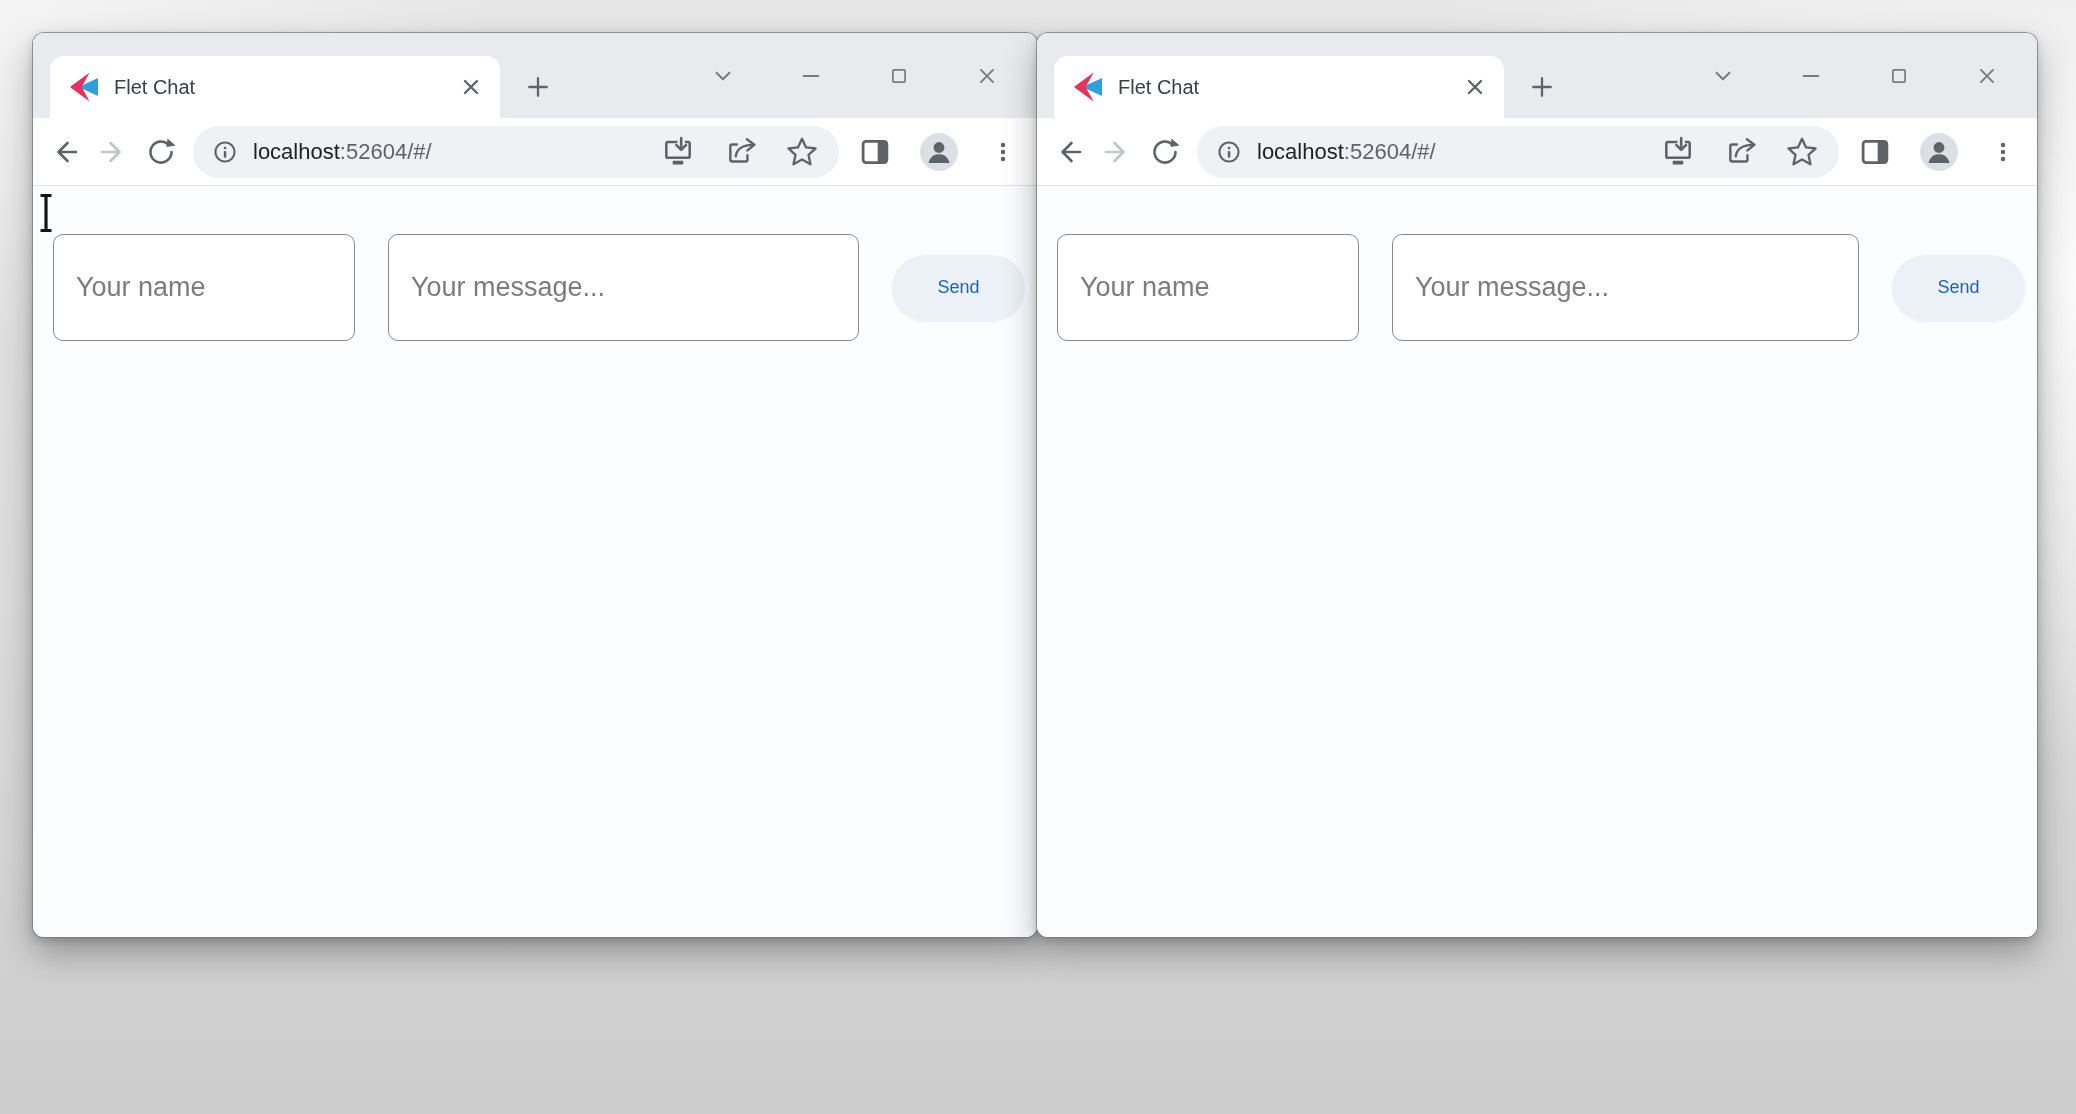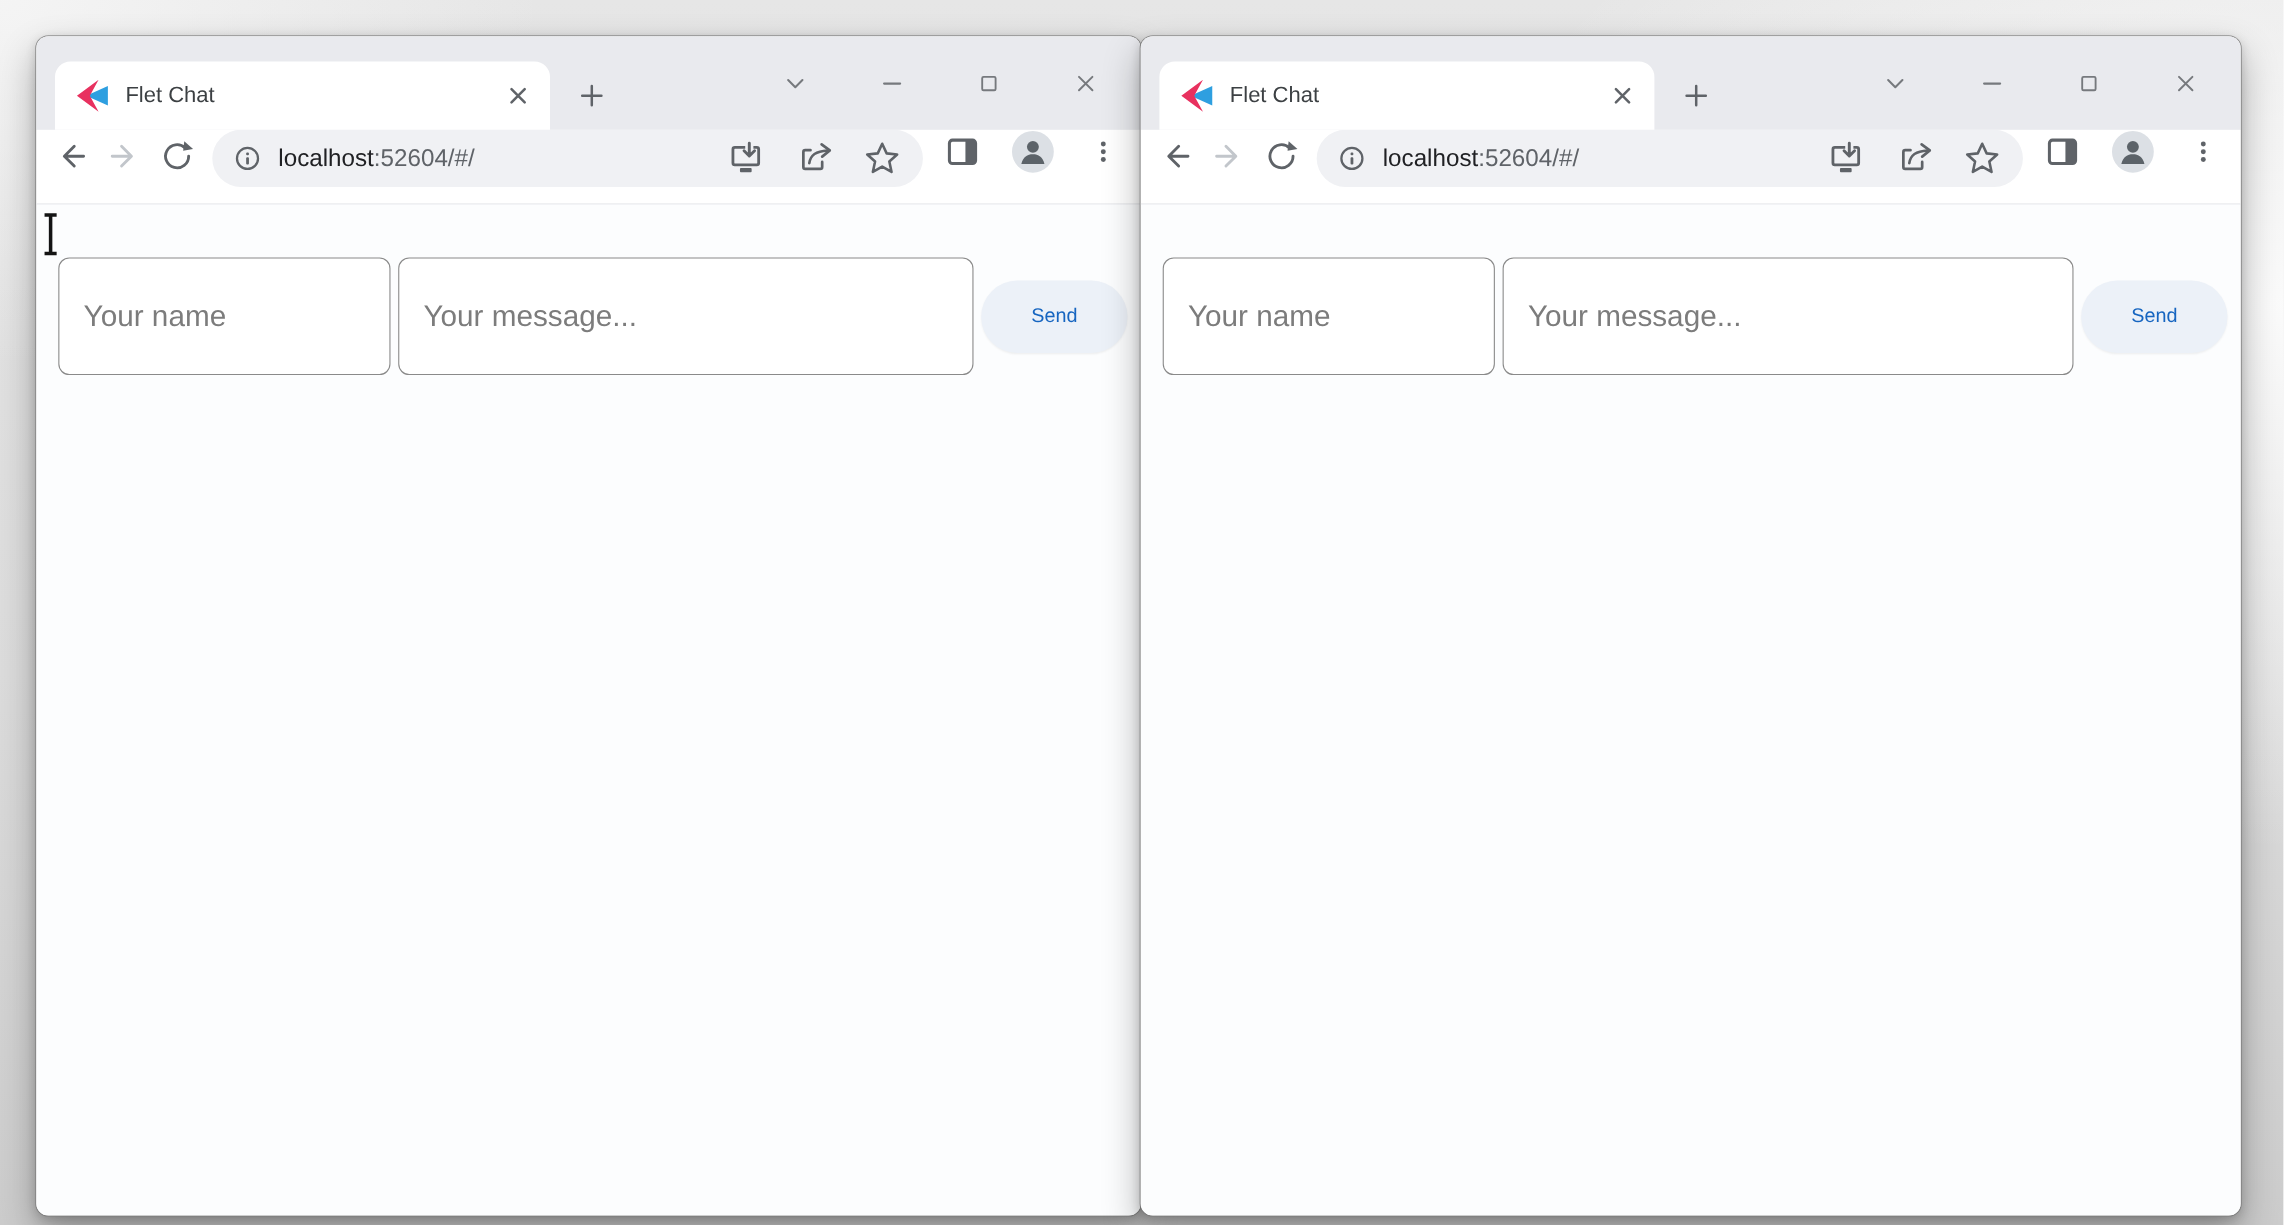--- a/index.html
+++ b/index.html
@@ -9,21 +9,21 @@
     overflow: hidden;
   }
   .stage {
     position: relative; width: 2076px; height: 1114px; overflow: hidden;
     background:
       radial-gradient(ellipse 1400px 900px at 100% 25%, rgba(252,252,252,.95), rgba(252,252,252,0) 55%),
       radial-gradient(ellipse 900px 600px at 0% 0%, rgba(246,246,246,.9), rgba(246,246,246,0) 55%),
       linear-gradient(to bottom, #e6e6e6 0%, #dcdcdc 55%, #cccccc 100%);
   }
   .window {
-    position: absolute; top: 33px; height: 1072px;
+    position: absolute; top: 33px; height: 904px;
     border-radius: 11px; overflow: hidden;
     background: #fff;
     box-shadow: 0 0 0 1px rgba(120,120,120,.75), 0 16px 34px rgba(0,0,0,.30), 0 3px 10px rgba(0,0,0,.18);
     display: flex; flex-direction: column;
   }
   .window.w0 { left: 33px;   width: 1004px; }
   .window.w1 { left: 1037px; width: 1000px; }
 
   
   .tabstrip {
@@ -47,42 +47,42 @@
   .newtab-btn { width: 52px; height: 52px; margin-left: 12px; margin-bottom: 5px; border-radius: 50%; }
   .win-controls {
     margin-left: auto; display: flex; align-items: center;
     gap: 48px; padding-right: 30px; height: 100%;
   }
   .wc-btn { width: 40px; height: 40px; }
 
   
   .toolbar {
     height: 68px; flex: 0 0 68px; background: #fff;
-    display: flex; align-items: flex-start; padding: 0 14px 0 8px;
+    display: flex; align-items: center; padding: 0 14px 0 8px;
     border-bottom: 1px solid #E0E2E6;
   }
   .nav-btn { width: 48px; height: 48px; border-radius: 50%; }
   .omnibox {
     flex: 1; height: 52px; margin: 0 12px 0 8px; border-radius: 26px;
     background: #F0F1F4; display: flex; align-items: center;
     padding: 0 20px 0 14px;
   }
   .site-info { width: 36px; height: 36px; display:flex; align-items:center; justify-content:center; border-radius:50%; }
   .url { margin-left: 10px; font-size: 22px; white-space: nowrap; flex: 1; }
   .url-host { color: #202124; }
   .url-path { color: #5F6368; }
   .chip-icons { display: flex; align-items: center; gap: 28px; }
   .chip-btn { width: 34px; height: 34px; }
   .tb-right { display: flex; align-items: center; gap: 24px; margin-left: 4px; }
   .tb-btn { width: 40px; height: 40px; border-radius: 50%; }
 
   
   .content { flex: 1; background: #FCFDFE; position: relative; }
   .chat-form {
-    display: flex; align-items: center; gap: 7px;
+    display: flex; align-items: center; gap: 33px;
     padding: 48px 12px 0 20px;
   }
   .tf {
     height: 107px; border: 1.4px solid #8A8A8A; border-radius: 10px;
     background: #fff; font-size: 27px; color: #1f1f1f;
     padding: 0 22px; outline: none;
     font-family: "Liberation Sans", "DejaVu Sans", sans-serif;
   }
   .tf::placeholder { color: #7C7C7C; opacity: 1; }
   .tf-name { width: 302px; flex: 0 0 302px; }

